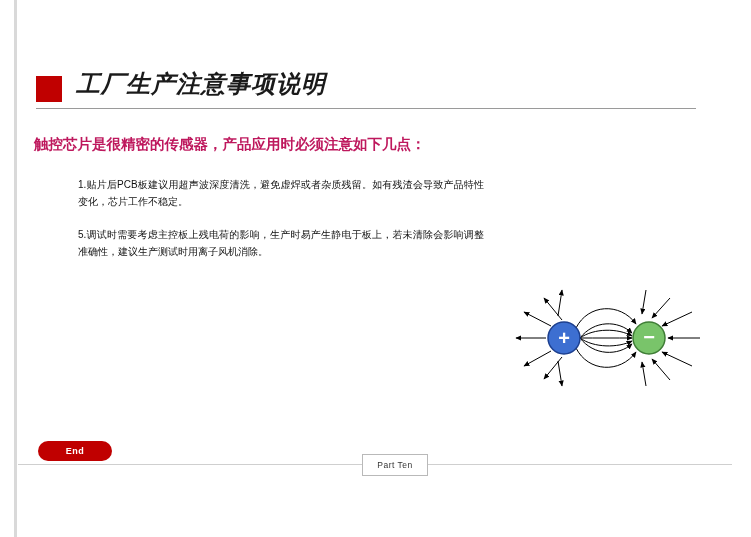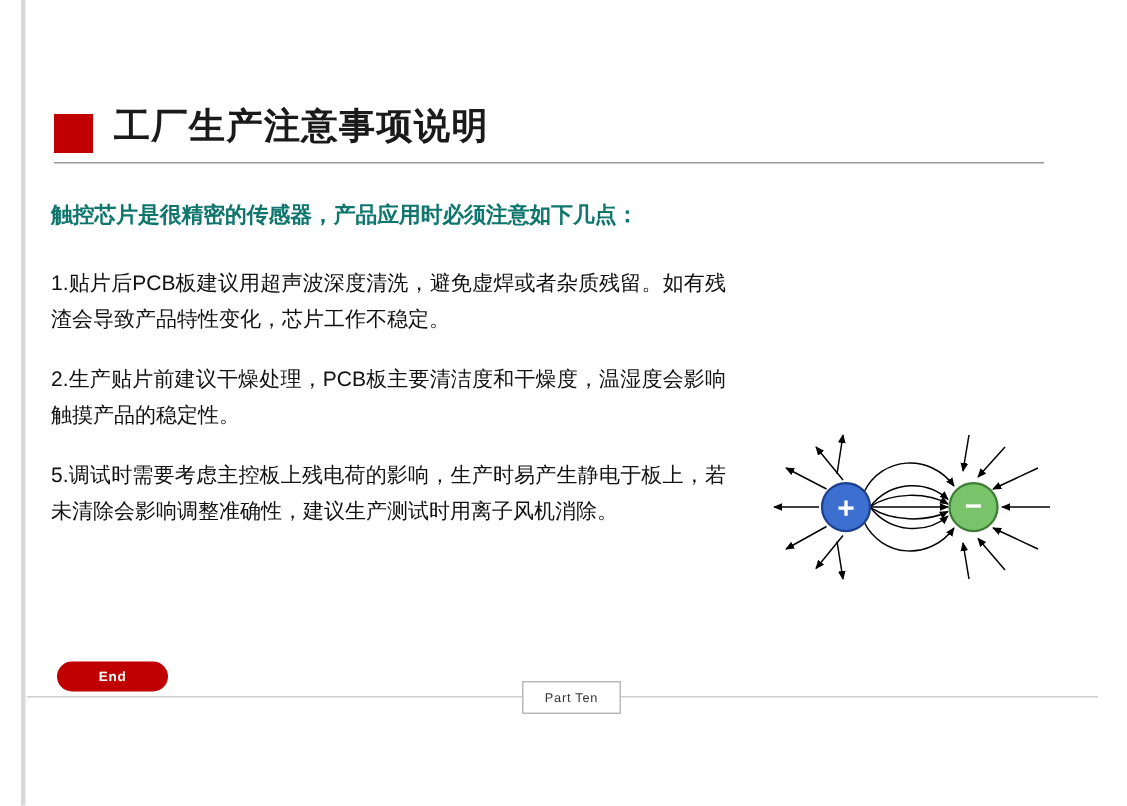--- a/index.html
+++ b/index.html
@@ -46,50 +46,52 @@
   .title-text {
     position: absolute;
     left: 40px;
     top: 0px;
     font-size: 24px;
     font-weight: bold;
     color: #1a1a1a;
     letter-spacing: 1px;
     white-space: nowrap;
     font-family: "Liberation Sans", sans-serif;
+    font-style: italic;
   }
   .title-underline {
     position: absolute;
     left: 36px;
     top: 108px;
     width: 660px;
     height: 1px;
     background: #9a9a9a;
   }
   .body-block {
     position: absolute;
     left: 34px;
     top: 134px;
     width: 450px;
   }
   .lead {
     font-size: 14.5px;
     font-weight: bold;
-    color: #0f766e;
+    color: #be185d;
     line-height: 1.5;
     margin-bottom: 20px;
     font-family: "Liberation Sans", sans-serif;
   }
   .para {
-    font-size: 14px;
+    font-size: 10px;
     color: #111111;
     line-height: 1.72;
     margin-bottom: 16px;
     text-align: justify;
     font-family: "Liberation Sans", sans-serif;
+    margin-left: 44px;
   }
   .figure {
     position: absolute;
     left: 496px;
     top: 276px;
     width: 216px;
     height: 124px;
   }
   .end-badge {
     position: absolute;
@@ -111,21 +113,21 @@
   .footer-rule {
     position: absolute;
     left: 18px;
     top: 464px;
     width: 714px;
     height: 1px;
     background: #cfcfcf;
   }
   .part-tag {
     position: absolute;
-    left: 348px;
+    left: 362px;
     top: 454px;
     width: 64px;
     height: 20px;
     border: 1px solid #b9b9b9;
     background: #ffffff;
     color: #333333;
     font-size: 8.5px;
     display: flex;
     align-items: center;
     justify-content: center;
@@ -142,21 +144,20 @@
 
   <div class="title-row">
     <div class="title-square"></div>
     <div class="title-text">工厂生产注意事项说明</div>
   </div>
   <div class="title-underline"></div>
 
   <div class="body-block">
     <div class="lead">触控芯片是很精密的传感器，产品应用时必须注意如下几点：</div>
     <div class="para">1.贴片后PCB板建议用超声波深度清洗，避免虚焊或者杂质残留。如有残渣会导致产品特性变化，芯片工作不稳定。</div>
-    <div class="para">2.生产贴片前建议干燥处理，PCB板主要清洁度和干燥度，温湿度会影响触摸产品的稳定性。</div>
     <div class="para">5.调试时需要考虑主控板上残电荷的影响，生产时易产生静电于板上，若未清除会影响调整准确性，建议生产测试时用离子风机消除。</div>
   </div>
 
   <div class="figure">
     <svg width="216" height="124" viewBox="0 0 216 124" xmlns="http://www.w3.org/2000/svg">
       <defs>
         <marker id="ah" markerWidth="7" markerHeight="7" refX="5.4" refY="2.6" orient="auto">
           <path d="M0,0 L6,2.6 L0,5.2 z" fill="#000000"></path>
         </marker>
       </defs>

